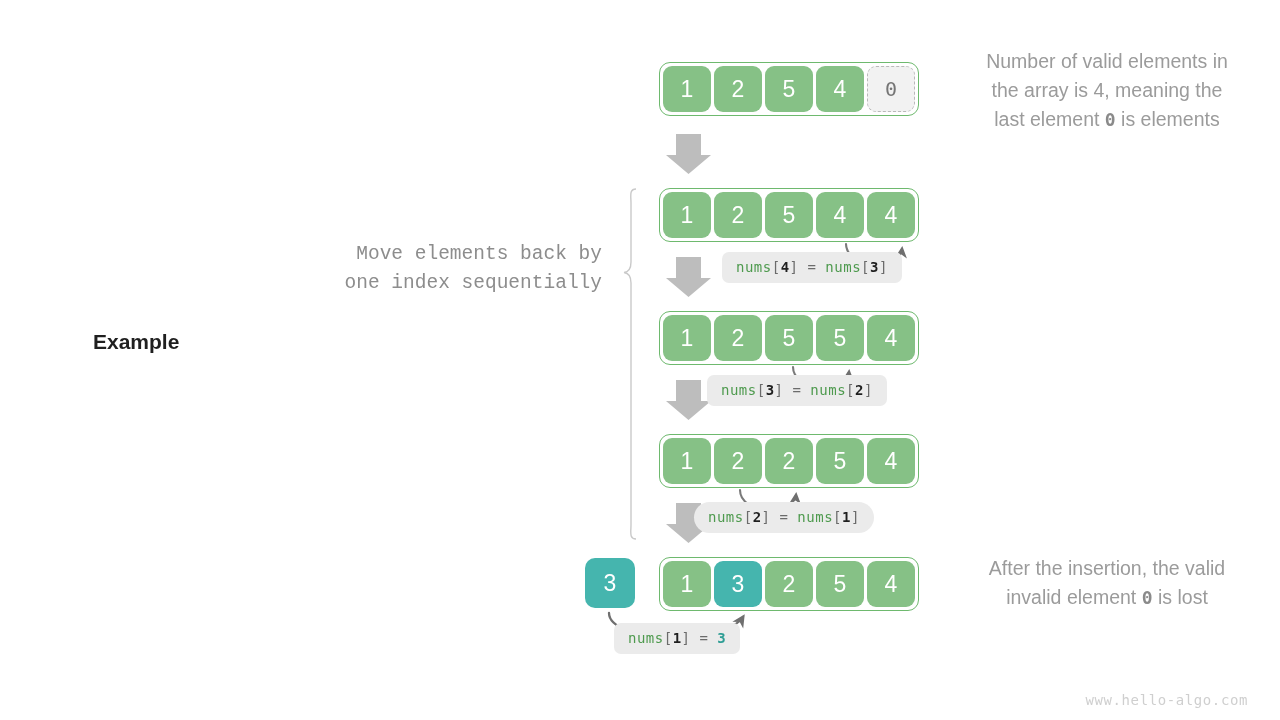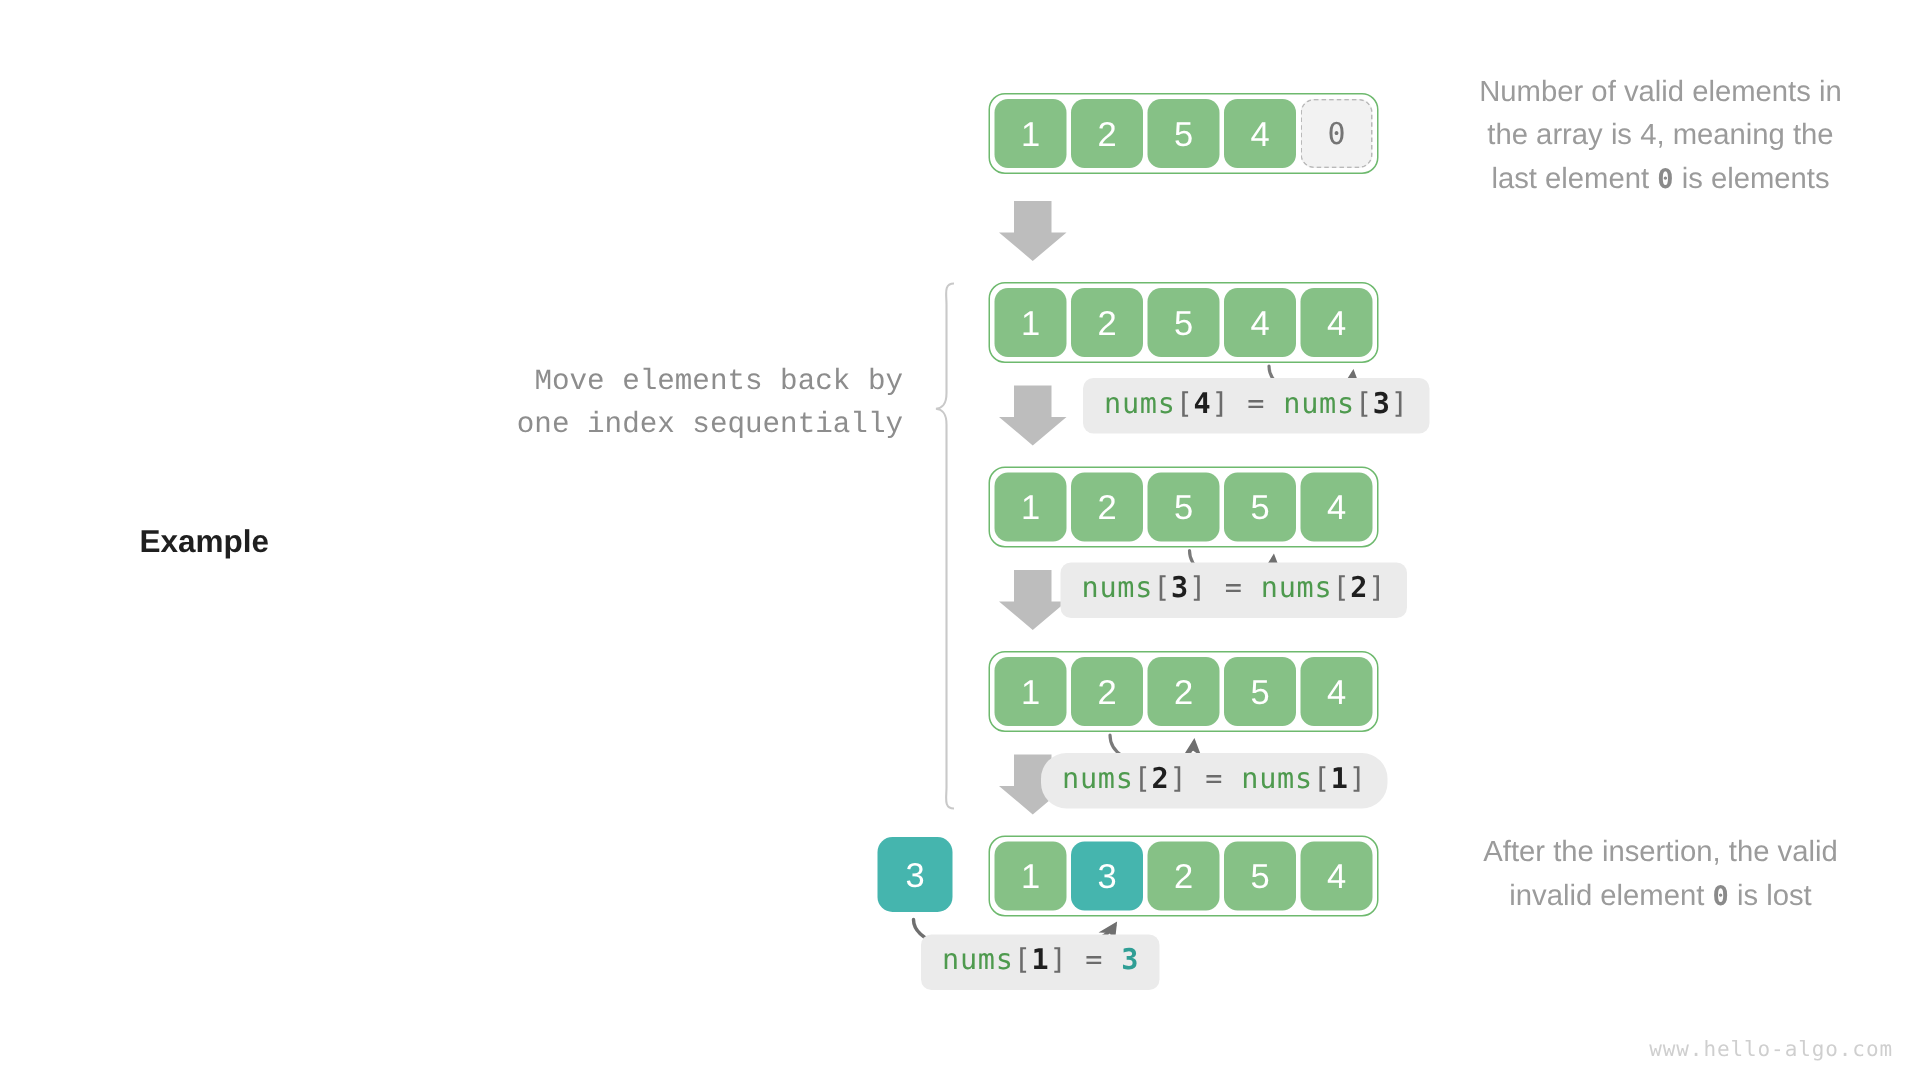--- a/index.html
+++ b/index.html
@@ -58,21 +58,21 @@
     display: flex; align-items: center; justify-content: center;
   }
 
   
   .code-chip {
     position: absolute;
     background: #ebebeb;
     border-radius: 7px;
     padding: 7px 14px 8px 14px;
     font-family: "DejaVu Sans Mono", monospace;
-    font-size: 19px;
+    font-size: 14px;
     letter-spacing: 0.5px;
     white-space: nowrap;
     line-height: 1.15;
   }
   .code-chip .nm { color: #4e9a4e; }
   .code-chip .br { color: #6b6b6b; }
   .code-chip .ix { color: #1f1f1f; font-weight: bold; }
   .code-chip .eq { color: #6b6b6b; }
   .code-chip .tl { color: #2f9e95; font-weight: bold; }
 
@@ -107,21 +107,21 @@
   .example-sub {
     position: absolute;
     color: #262626;
     font-size: 19.5px;
   }
   .example-sub .teal-b { color: #2f9e95; font-weight: bold; }
   .example-sub .dark-b { color: #111111; font-weight: bold; }
 
   .watermark {
     position: absolute;
-    right: 18px; bottom: 12px;
+    right: 32px; bottom: 12px;
     color: #cfcfcf;
     font-family: "DejaVu Sans Mono", monospace;
     font-size: 14px;
     letter-spacing: 0.6px;
   }
 
   svg.overlay {
     position: absolute; left: 0; top: 0;
     width: 1280px; height: 720px;
     pointer-events: none;
@@ -251,18 +251,18 @@
     <span class="nm">nums</span><span class="br">[</span><span class="ix">1</span><span class="br">]</span>
     <span class="eq">=</span>
     <span class="tl">3</span>
   </div>
 
   <div class="note" style="left:952px; top:554px; width:310px;">
     <span>After the insertion, the valid</span><br>
     <span>invalid element </span><span class="mono0">0</span><span> is lost</span>
   </div>
 
-  <div class="example-title" style="left:93px; top:330px;margin-top:20px;">Example</div>
+  <div class="example-title" style="left:93px; top:330px;">Example</div>
 
 
   <div class="watermark">www.hello-algo.com</div>
 
 </div>
 
 </body></html>

